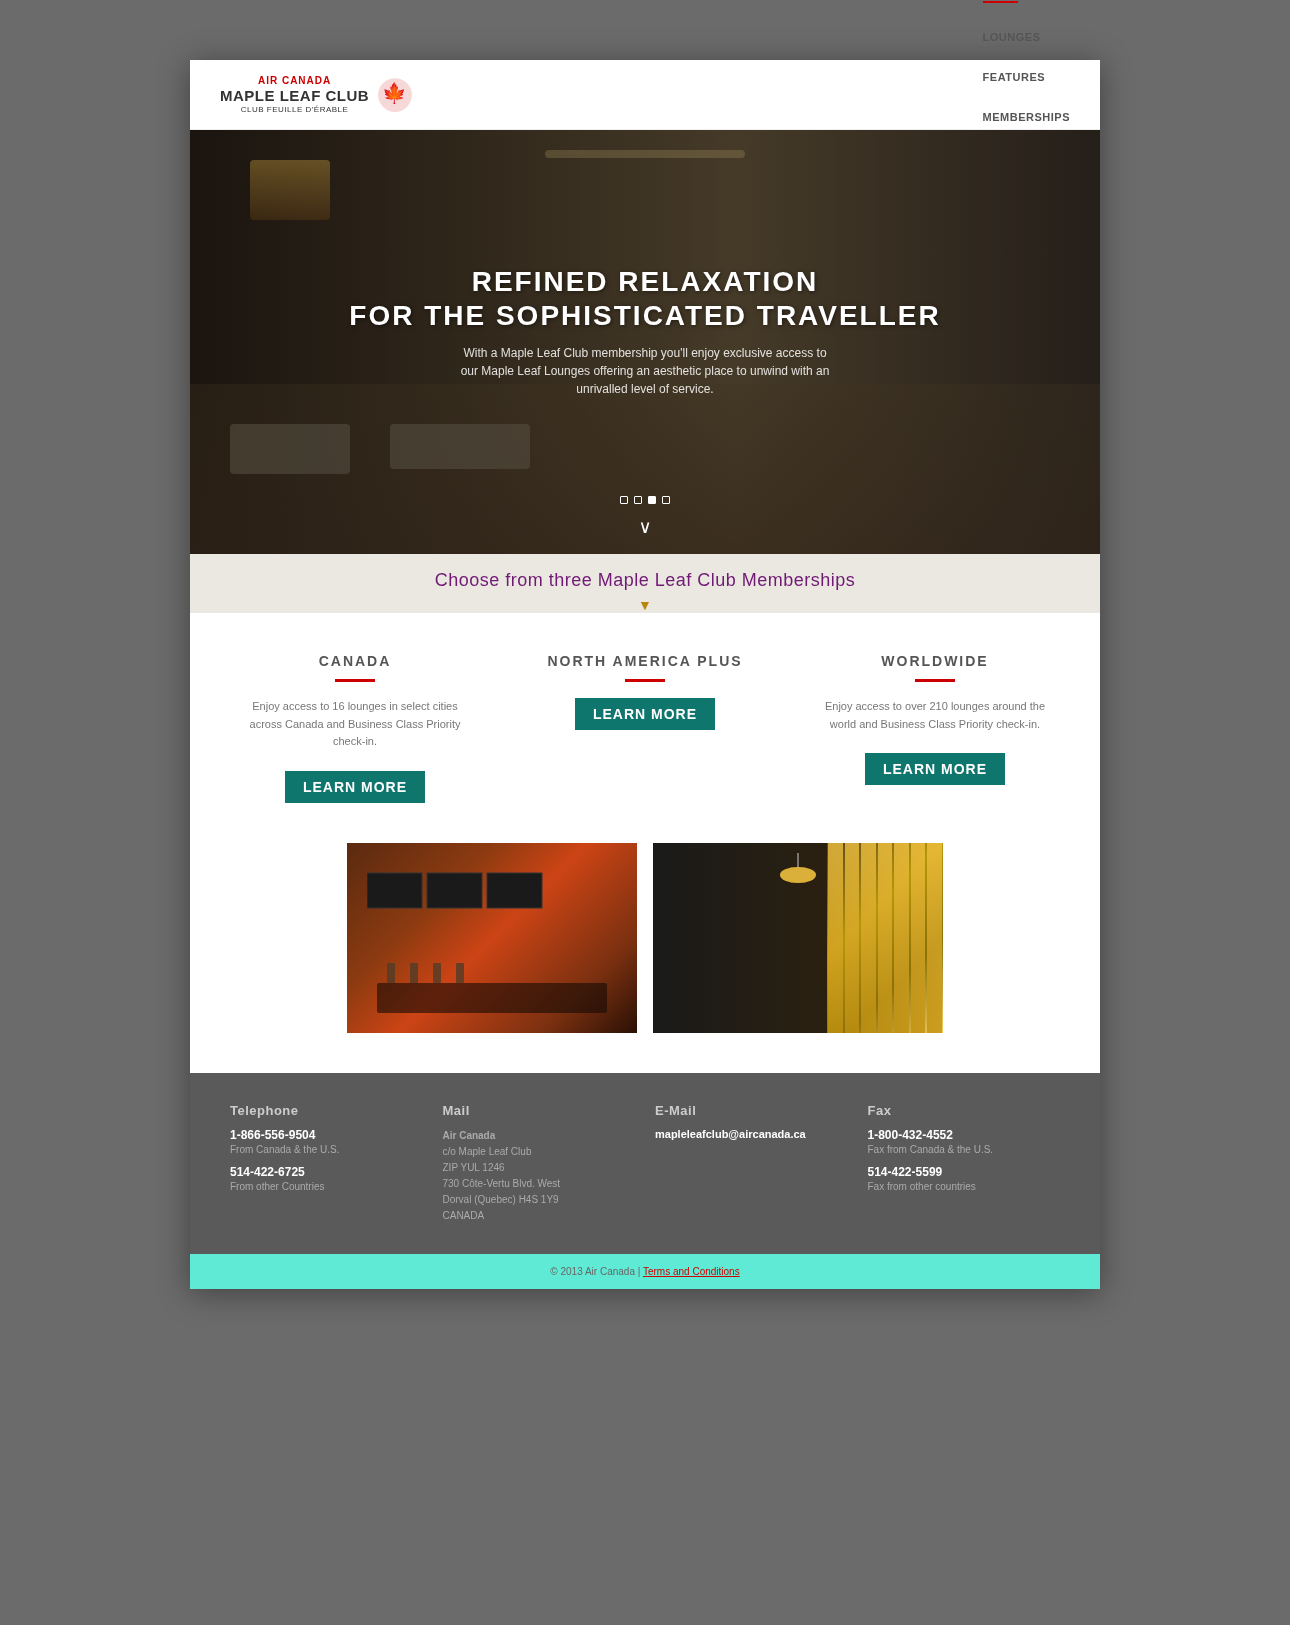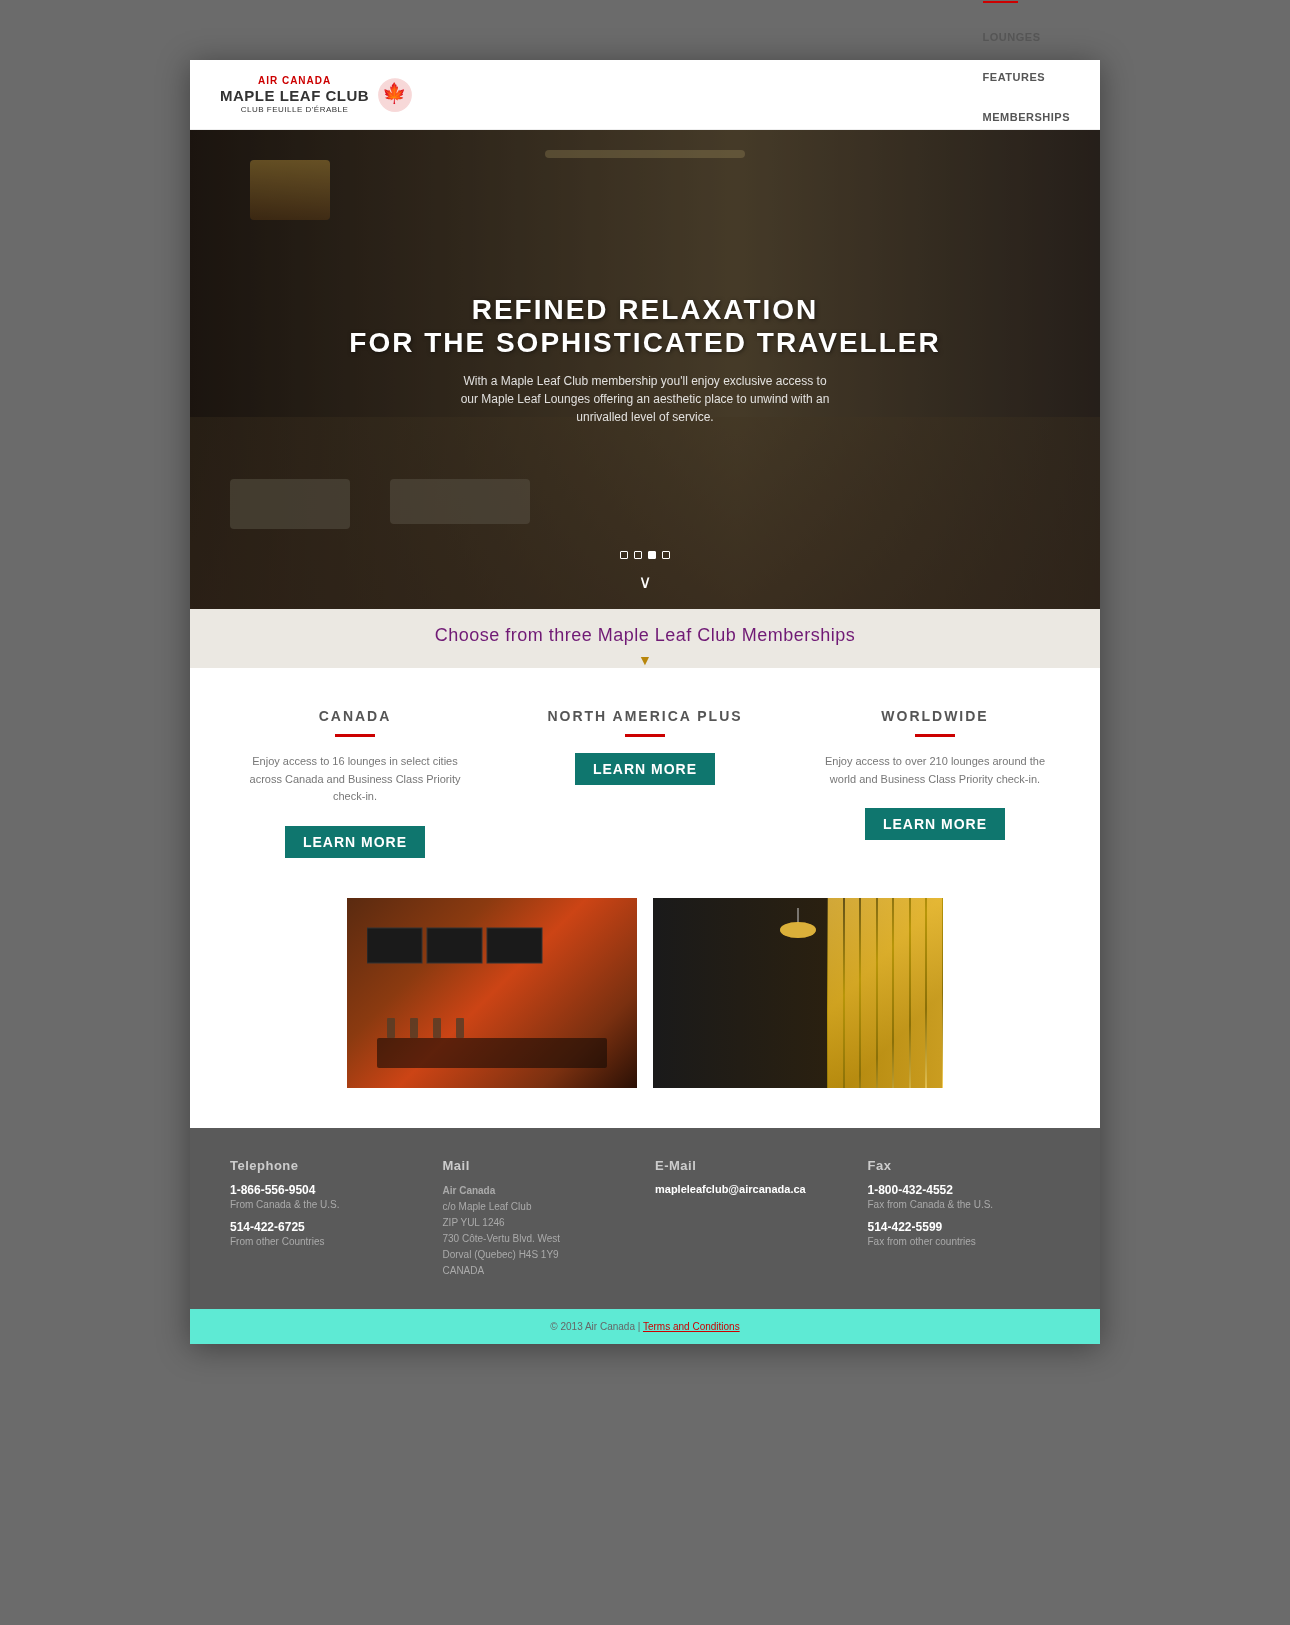--- a/index.html
+++ b/index.html
@@ -72,21 +72,21 @@
     }
     .nav a.active {
       color: #333;
       border-bottom: 2px solid #cc0000;
       padding-bottom: 2px;
     }
     
     .hero {
       position: relative;
       width: 100%;
-      height: 479px;
+      height: 424px;
       overflow: hidden;
       background: #3a3226;
     }
     .hero-bg {
       width: 100%;
       height: 100%;
       background: linear-gradient(to right, #2a2018 0%, #4a3c2a 30%, #6b5a3e 60%, #3a3028 100%);
       position: absolute;
       top: 0; left: 0;
     }

